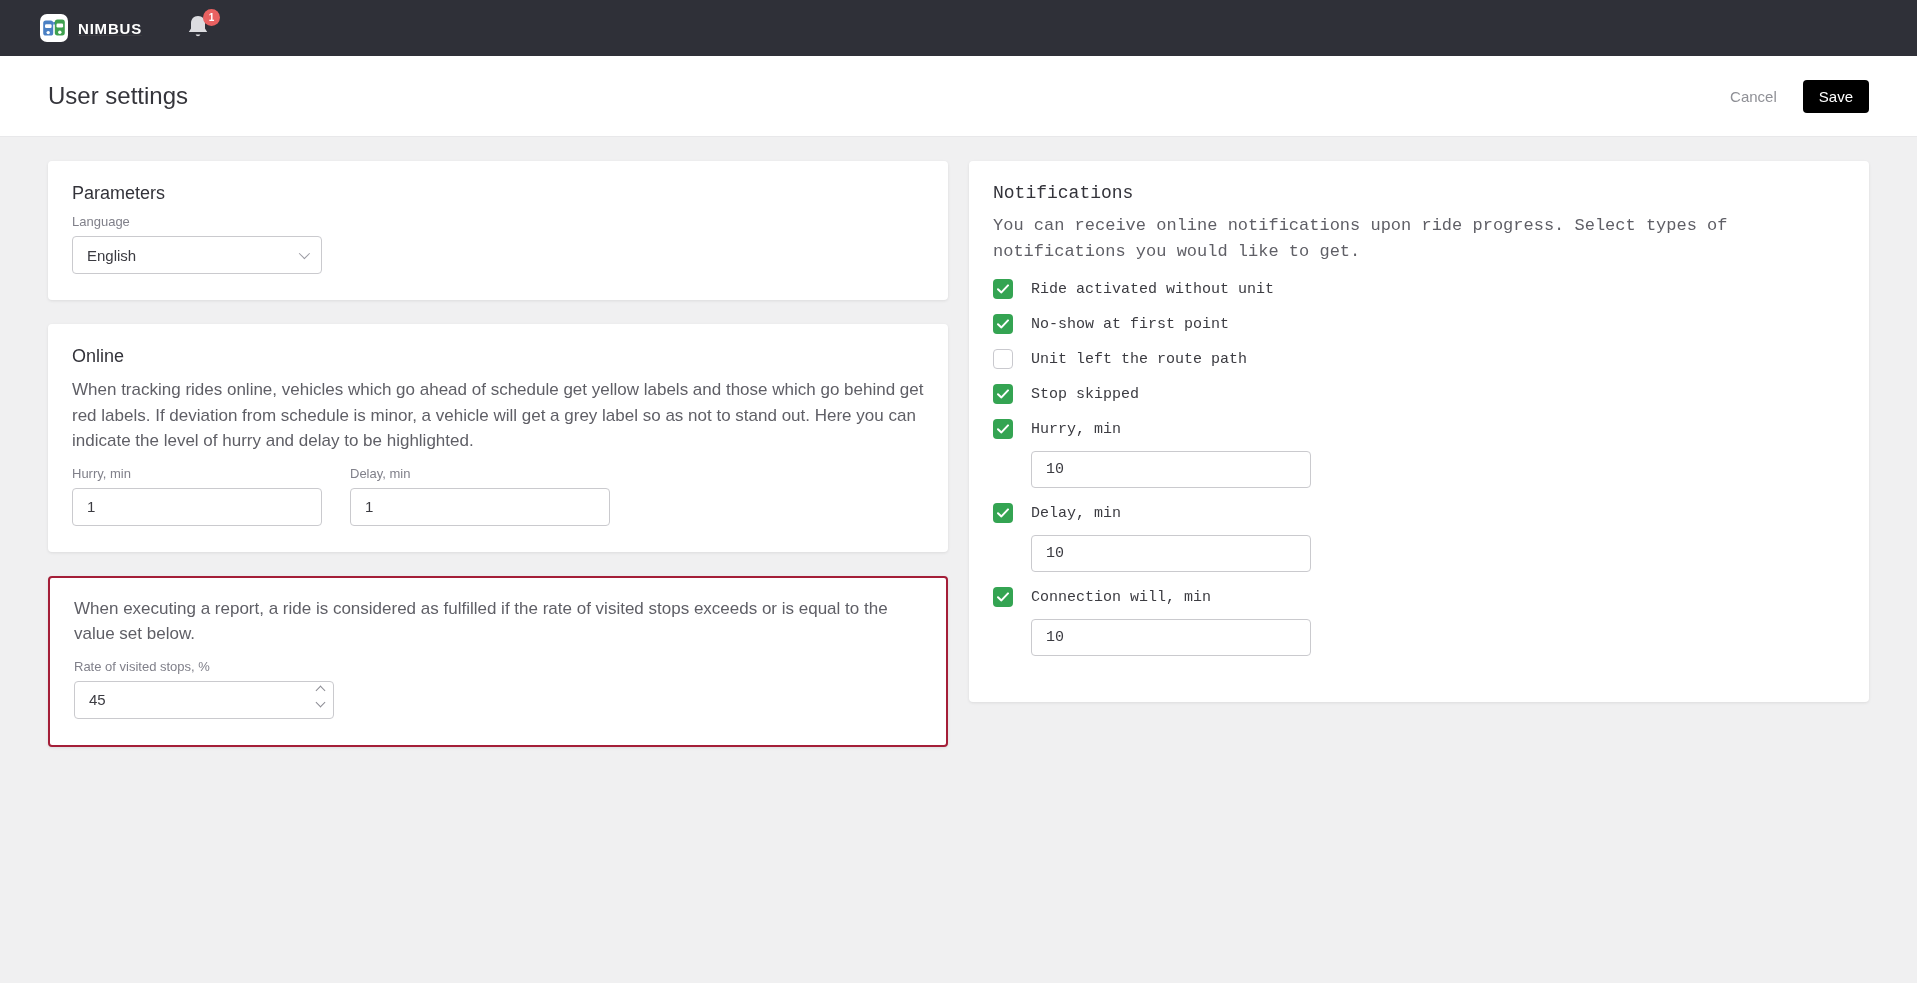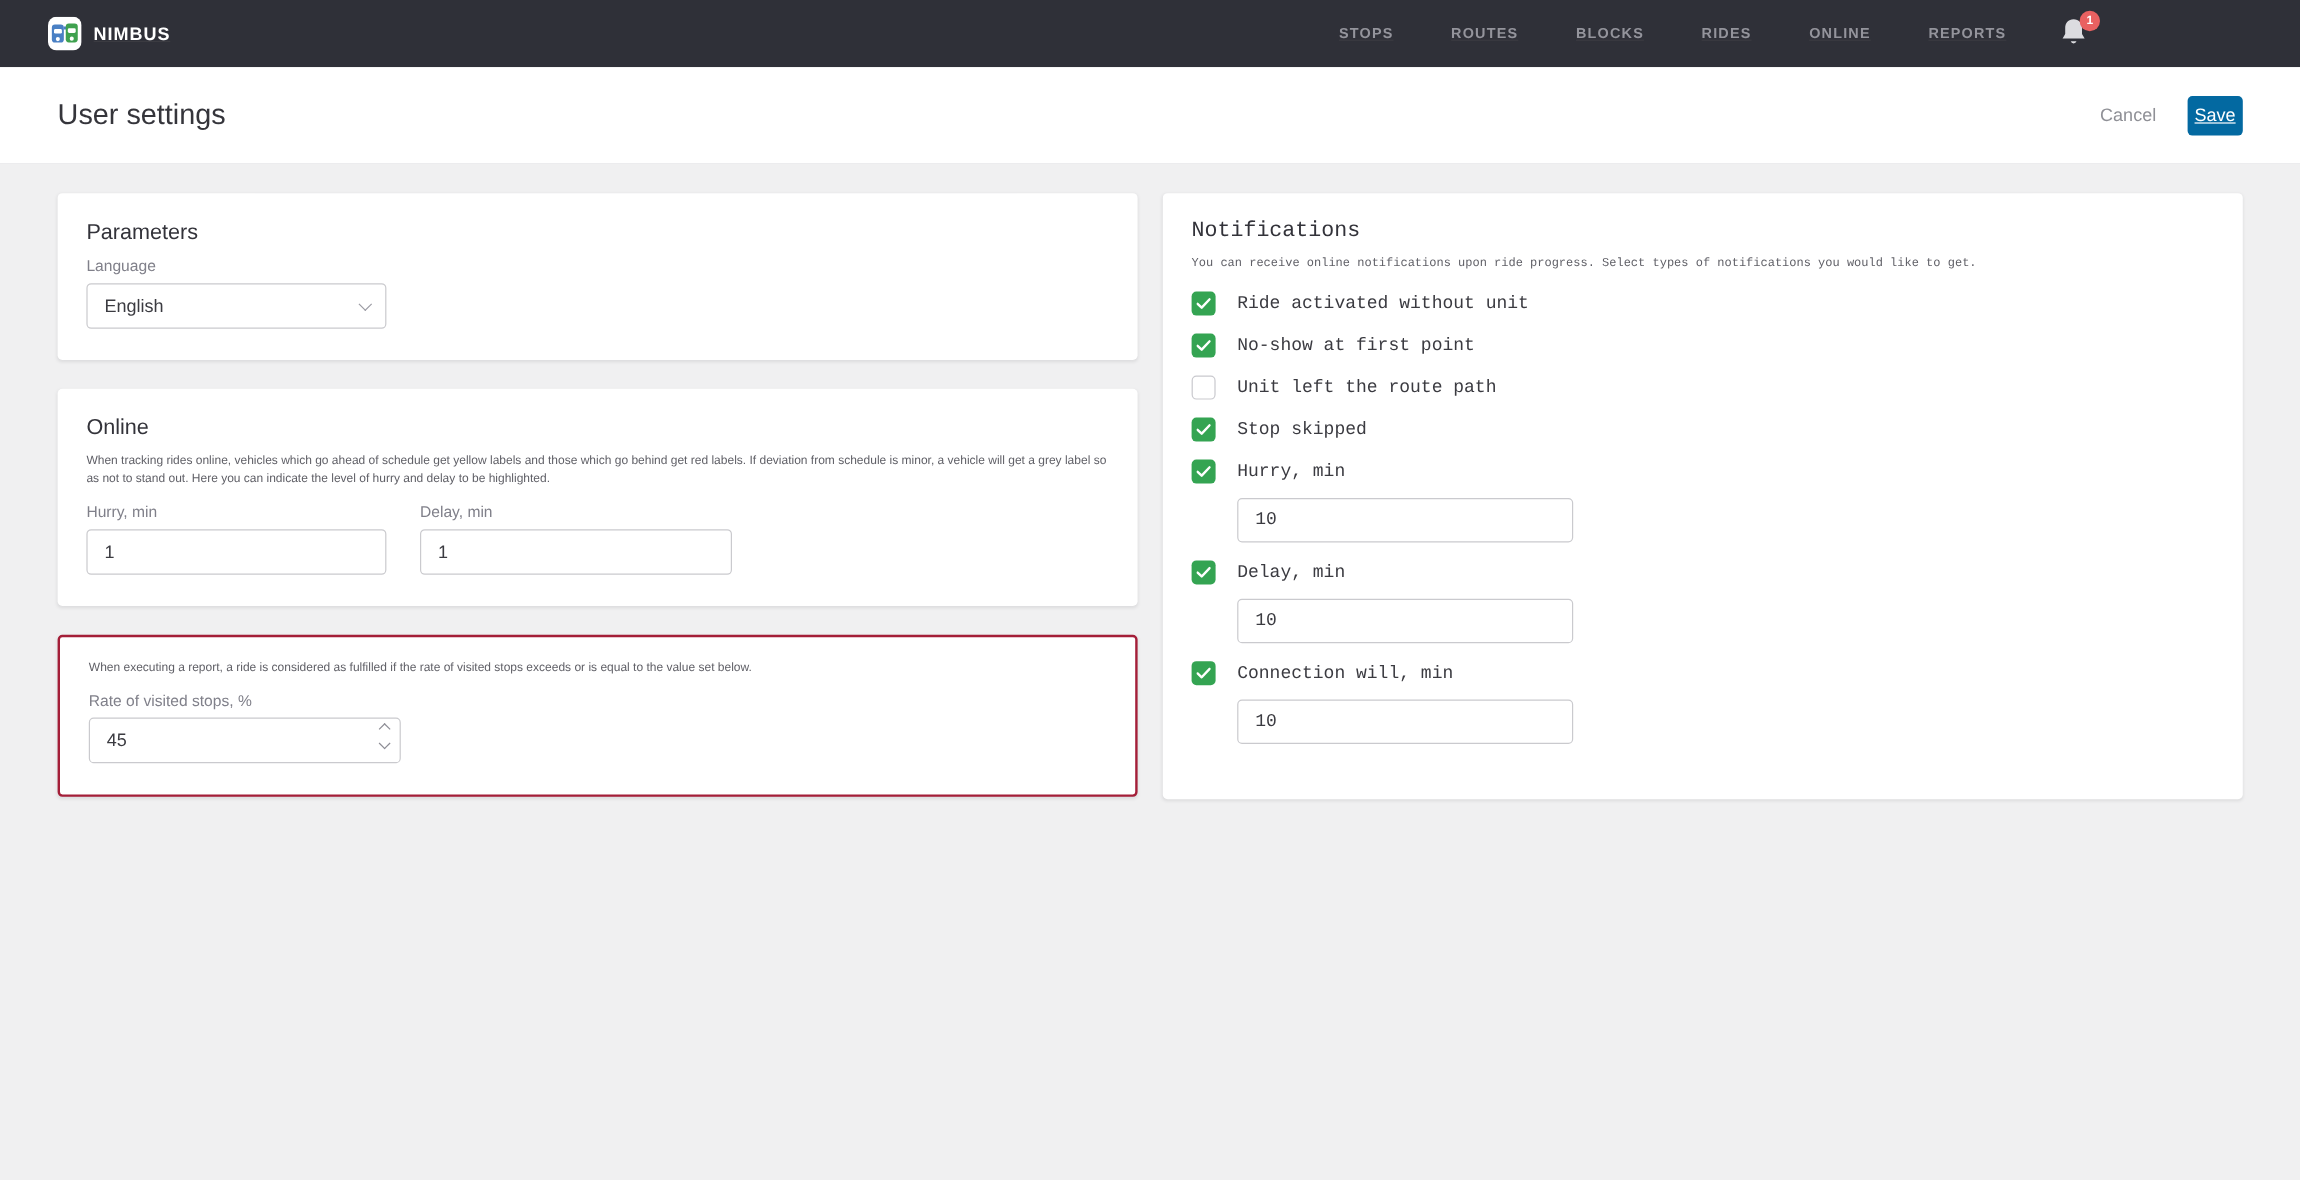--- a/index.html
+++ b/index.html
@@ -34,34 +34,34 @@
 
   
   .page-header {
     height: 81px; background: #ffffff; display: flex; align-items: center;
     padding: 0 48px; border-bottom: 1px solid #e8e8ea;
   }
   .page-title { font-size: 24px; font-weight: 500; color: #35353b; }
   .header-actions { margin-left: auto; display: flex; align-items: center; gap: 26px; }
   .cancel-link { color: #8f9096; font-size: 15px; cursor: pointer; }
   .save-btn {
-    background: #0369a1; color: #ffffff; border: none; border-radius: 4px;
-    font-size: 15px; font-family: inherit; padding: 8px 6px; cursor: pointer; text-decoration: underline;
+    background: #000000; color: #ffffff; border: none; border-radius: 4px;
+    font-size: 15px; font-family: inherit; padding: 8px 16px; cursor: pointer;
   }
 
   
   .content { display: flex; gap: 21px; padding: 24px 48px; align-items: flex-start; }
   .col { width: 900px; display: flex; flex-direction: column; gap: 24px; }
   .card {
     background: #ffffff; border-radius: 4px; padding: 18px 24px 26px 24px;
     box-shadow: 0 1px 3px rgba(40,40,50,0.10);
   }
   .card.alert { border: 2px solid #a41e38; }
   .card-title { font-size: 18px; font-weight: 400; color: #33333a; margin: 4px 0 10px 0; }
-  .card-desc { font-size: 10px; color: #5f5f66; line-height: 1.5; margin: 0 0 12px 0; }
+  .card-desc { font-size: 17px; color: #5f5f66; line-height: 1.5; margin: 0 0 12px 0; }
 
   .field-row { display: flex; gap: 28px; margin-top: 6px; }
   .field-label { font-size: 13px; color: #80808a; margin-bottom: 7px; }
 
   .select {
     width: 250px; height: 38px; border: 1px solid #cacace; border-radius: 4px;
     background: #fff; display: flex; align-items: center; padding: 0 14px;
     font-size: 15px; color: #3b3b41; cursor: pointer;
   }
   .select.wide { width: 260px; }
@@ -113,33 +113,20 @@
         <circle cx="8.2" cy="18.6" r="1.7" fill="#ffffff"></circle>
         <path d="M13.2 8 h2 v2.5 h-2 z" fill="#4a80c4"></path>
         <rect x="14.8" y="5.6" width="10" height="15.8" rx="2.6" fill="#3fa14f"></rect>
         <rect x="16.5" y="9.6" width="6.6" height="3.8" rx="1.2" fill="#ffffff"></rect>
         <circle cx="19.8" cy="18.2" r="1.7" fill="#ffffff"></circle>
       </svg>
     </span>
     <span class="brand-name">NIMBUS</span>
   </div>
 
-  <div class="nav-links" id="nav-list">
-    <span class="nav-link">STOPS</span>
-
-    <span class="nav-link">ROUTES</span>
-
-    <span class="nav-link">BLOCKS</span>
-
-    <span class="nav-link">RIDES</span>
-
-    <span class="nav-link">ONLINE</span>
-
-    <span class="nav-link">REPORTS</span>
-  </div>
 
   <div class="bell-wrap">
     <span style="display:flex;">
       <svg width="24" height="28" viewBox="0 0 24 28">
         <path d="M12 3 c-4.4 0 -7 3.2 -7 7.2 v5.2 l-2.2 3.6 h18.4 l-2.2 -3.6 v-5.2 c0 -4 -2.6 -7.2 -7 -7.2 z" fill="#dcdce0"></path>
         <path d="M9.6 21.4 a2.5 2.5 0 0 0 4.8 0 z" fill="#dcdce0"></path>
       </svg>
     </span>
     <span class="badge">1</span>
   </div>

